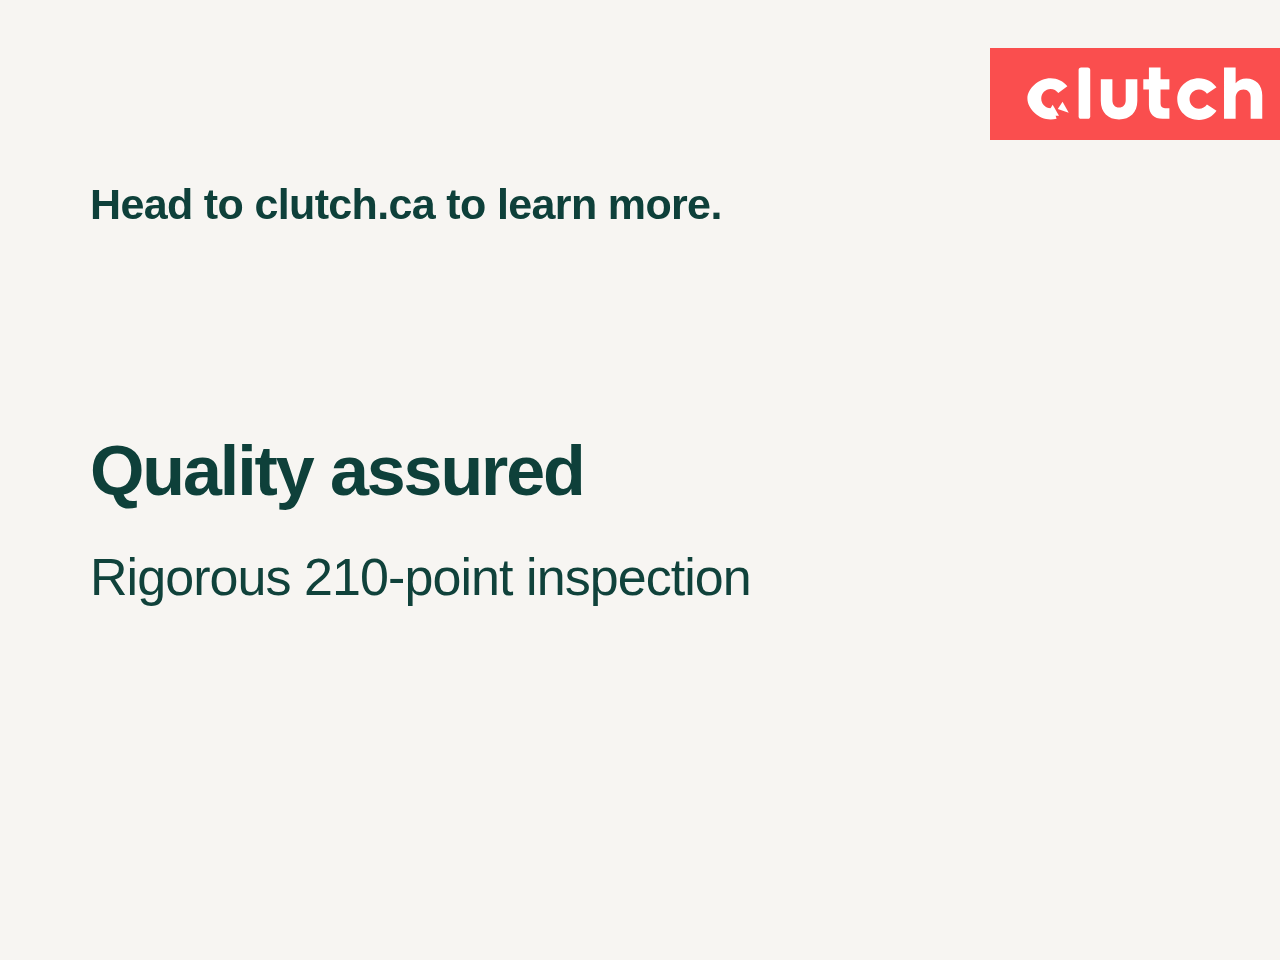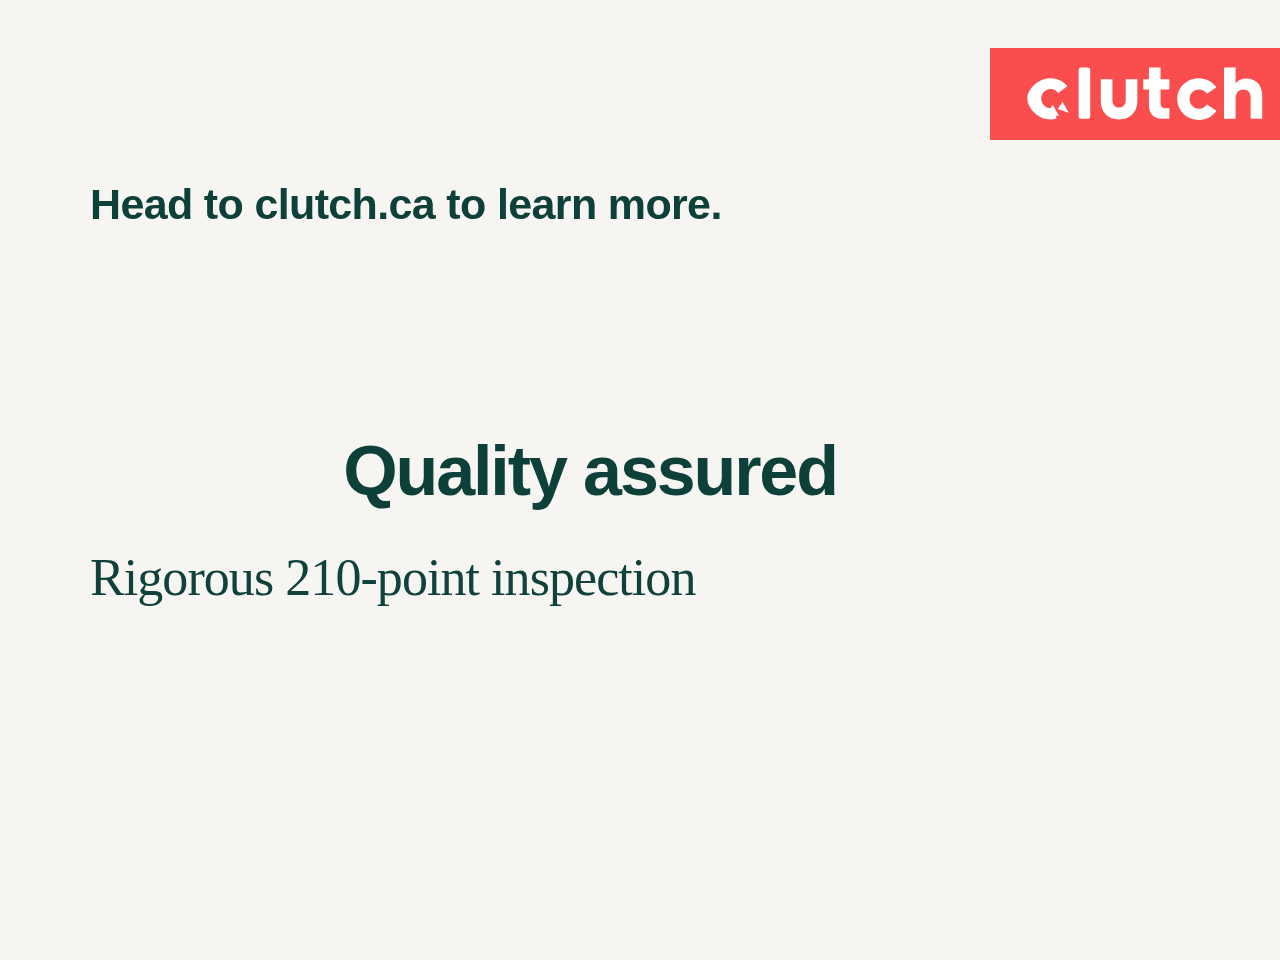--- a/index.html
+++ b/index.html
@@ -61,38 +61,36 @@
     position: absolute;
     left: 90px;
     top: 434px;
     width: 1000px;
     font-size: 70px;
     line-height: 1.08;
     font-weight: 700;
     letter-spacing: -0.03em;
     color: #0e403a;
     white-space: nowrap;
-    text-align: center;
   }
 
   .subcopy {
     position: absolute;
     left: 90px;
     top: 545px;
     width: 920px;
     font-size: 52px;
     line-height: 1.26;
     font-weight: 400;
     letter-spacing: -0.018em;
     color: #10423b;
   }
   .subcopy .line {
     display: block;
     white-space: nowrap;
-    font-family: Liberation Serif, serif;
   }
 </style>
 </head>
 <body>
 
 <div class="slide">
 
   <div class="brand-badge">
     <svg class="brand-logo" viewBox="0 0 300 62" xmlns="http://www.w3.org/2000/svg" role="img" aria-label="clutch">
       <g fill="#ffffff">

